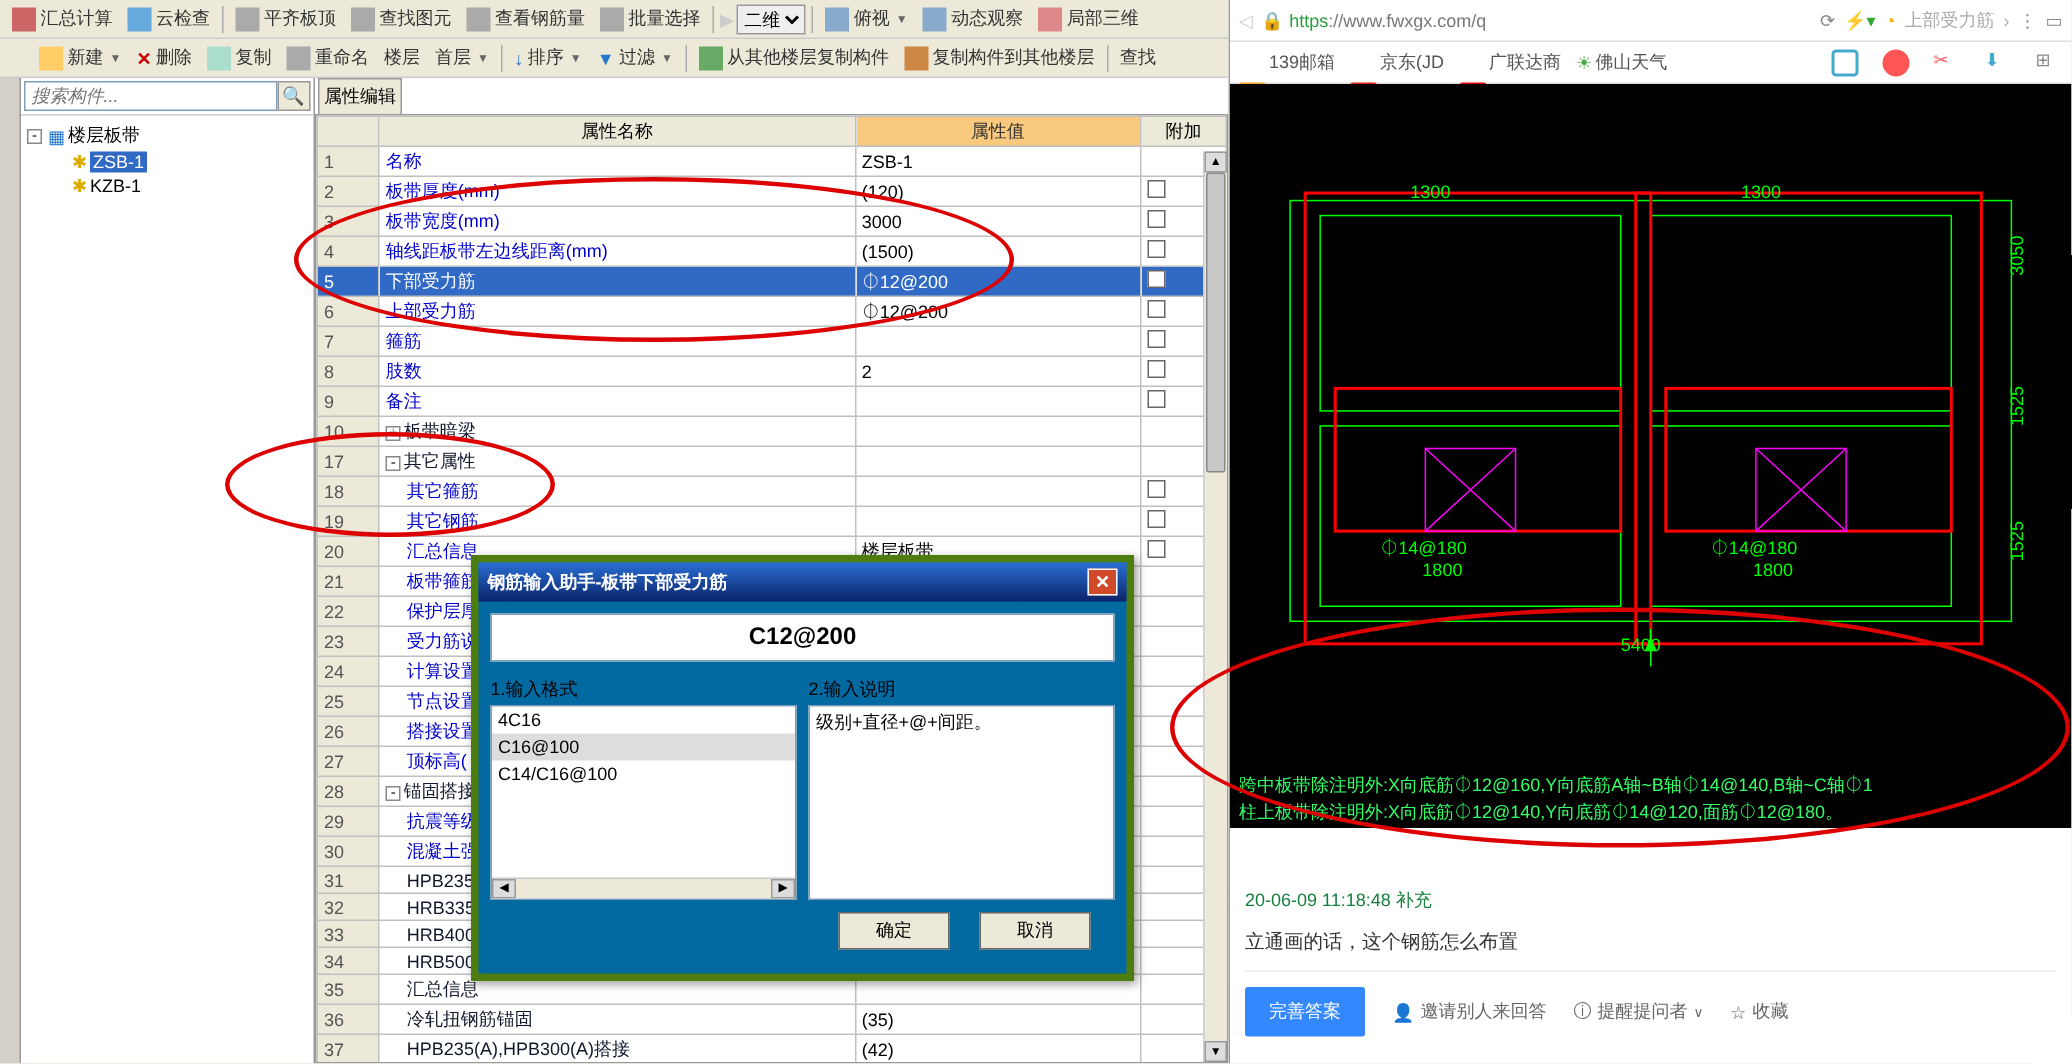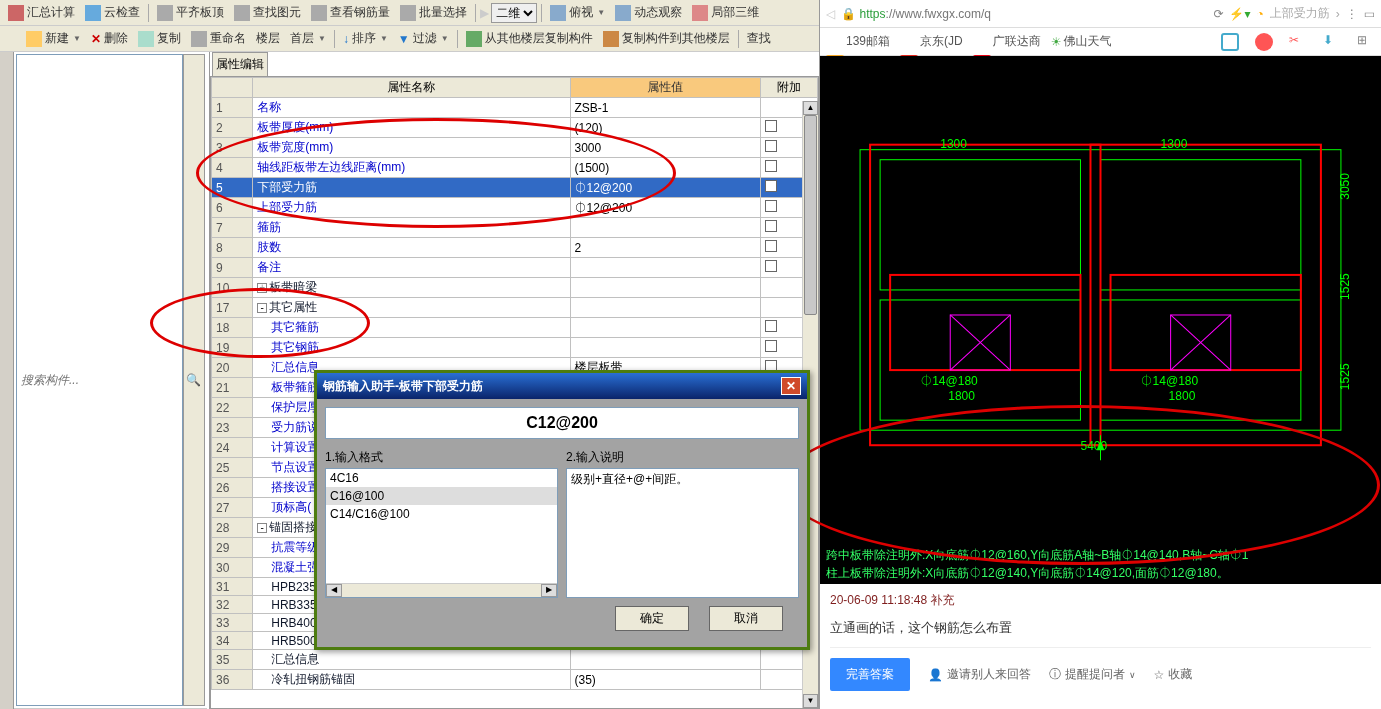--- a/index.html
+++ b/index.html
@@ -13,21 +13,21 @@
 .toolbar { display: flex; align-items: center; padding: 2px 4px; background: #ece9d8; border-bottom: 1px solid #ccc; gap: 2px; flex-wrap: wrap; height: 26px; overflow: hidden; }
 .toolbar-item { display: inline-flex; align-items: center; padding: 2px 4px; color: #333; cursor: pointer; white-space: nowrap; gap: 3px; }
 .tb-icon { width: 16px; height: 16px; display: inline-block; }
 .sep { width: 1px; height: 18px; background: #aaa; margin: 0 2px; }
 .dropdown-arrow { font-size: 8px; color: #666; margin-left: 1px; }
 select.toolbar-select { border: 1px solid #999; font-size: 12px; height: 20px; }
 
 
 .left-body { display: flex; flex: 1; overflow: hidden; }
 .sidebar { width: 14px; background: #d4d0c8; border-right: 1px solid #999; }
-.tree-panel { width: 196px; background: #fff; border-right: 1px solid #999; display: flex; flex-direction: row; }
+.tree-panel { width: 196px; background: #fff; border-right: 1px solid #999; display: flex; flex-direction: column; }
 .search-row { display: flex; border-bottom: 1px solid #ccc; padding: 2px; }
 .search-input { flex: 1; border: 1px solid #7e9db9; padding: 2px 4px; color: #999; font-style: italic; }
 .search-btn { width: 22px; background: #ece9d8; border: 1px solid #999; display: flex; align-items: center; justify-content: center; cursor: pointer; }
 .tree { padding: 4px; font-size: 12px; }
 .tree-node { display: flex; align-items: center; padding: 1px 0; cursor: pointer; gap: 2px; }
 .tree-selected { background: #316ac5; color: #fff; padding: 0 2px; }
 
 
 .prop-panel { flex: 1; display: flex; flex-direction: column; background: #fff; position: relative; }
 .prop-tab { background: #ece9d8; padding: 3px 3px; border: 1px solid #999; border-bottom: none; width: fit-content; margin-left: 2px; font-size: 12px; }
@@ -41,21 +41,21 @@
 .row-selected td { background: #316ac5 !important; color: #fff !important; }
 .row-selected .prop-name { color: #fff !important; }
 .checkbox-cell { text-align: center; }
 .checkbox-cell span { display: inline-block; width: 12px; height: 12px; border: 1px solid #666; background: #fff; }
 .expand-btn { display: inline-block; width: 10px; height: 10px; border: 1px solid #888; text-align: center; line-height: 8px; font-size: 10px; margin-right: 2px; cursor: pointer; background: #fff; }
 .scroll-track { position: absolute; right: 0; top: 24px; bottom: 0; width: 16px; background: #ece9d8; border-left: 1px solid #ccc; }
 .scroll-thumb { position: absolute; left: 1px; right: 1px; top: 14px; height: 200px; background: #c8c8c8; border: 1px solid #888; border-radius: 2px; }
 .scroll-arrow { position: absolute; left: 0; right: 0; height: 14px; background: #ddd; border: 1px solid #999; text-align: center; font-size: 8px; line-height: 12px; cursor: pointer; }
 
 
-.dialog { position: absolute; left: 314px; top: 370px; width: 496px; background: #a3a3a3; border: 3px solid #4d7c0f; box-shadow: 2px 2px 6px rgba(0,0,0,.4); z-index: 100; }
+.dialog { position: absolute; left: 314px; top: 370px; width: 442px; background: #0369a1; border: 5px solid #4d7c0f; box-shadow: 2px 2px 6px rgba(0,0,0,.4); z-index: 100; }
 .dialog-title { background: linear-gradient(#2a6fd4,#0a246a); color: #fff; padding: 4px 6px; display: flex; justify-content: space-between; align-items: center; font-weight: bold; }
 .dlg-close { background: #d04a2a; color: #fff; width: 20px; height: 18px; text-align: center; border: 1px solid #fff; cursor: pointer; line-height: 16px; }
 .dialog-body { padding: 8px; }
 .dlg-input { width: 100%; border: 1px solid #7e9db9; padding: 6px; font-size: 16px; font-weight: bold; text-align: center; background: #fff; }
 .dlg-row { display: flex; margin-top: 8px; gap: 8px; }
 .dlg-col { flex: 1; }
 .dlg-label { padding: 2px 0; font-size: 12px; }
 .dlg-list { border: 1px solid #7e9db9; background: #fff; height: 130px; overflow: auto; position: relative; }
 .dlg-list-item { padding: 2px 4px; cursor: pointer; }
 .dlg-list-item.sel { background: #ddd; }
@@ -78,21 +78,21 @@
 .tb-icons-right { display: flex; gap: 16px; margin-left: auto; }
 .tb-ic { width: 18px; height: 18px; display: inline-block; }
 
 
 .cad-view { background: #000; flex: 1; position: relative; overflow: hidden; min-height: 340px; padding-left: 13px; }
 .cad-view svg { position: absolute; inset: 0; }
 .cad-bottom-text { position: absolute; bottom: 2px; left: 6px; right: 6px; color: #3f6; font-size: 13px; line-height: 18px; }
 
 
 .web-section { background: #fff; padding: 8px 10px; position: relative; }
-.timestamp { color: #7f1d1d; }
+.timestamp { color: #15803d; margin-top: 32px; }
 .question { padding: 10px 0; color: #333; font-size: 13px; }
 .action-bar { border-top: 1px solid #eee; padding: 10px 0; display: flex; align-items: center; gap: 18px; }
 .primary-btn { background: #3388ff; color: #fff; padding: 8px 16px; border: none; cursor: pointer; border-radius: 2px; }
 .link-btn { color: #666; display: inline-flex; align-items: center; gap: 4px; cursor: pointer; }
 
 
 .ellipse { position: absolute; border: 3px solid #d00; border-radius: 50%; pointer-events: none; z-index: 50; }
 </style>
 </head>
 <body>
@@ -414,20 +414,26 @@
                 <tr>
                   <td class="row-num">35</td>
                   <td><span style="display:inline-block;width:14px"></span><span class="prop-name black">汇总信息</span></td>
                   <td></td>
                   <td class="checkbox-cell"></td>
                 </tr>
                 <tr>
                   <td class="row-num">36</td>
                   <td><span style="display:inline-block;width:14px"></span><span class="prop-name black">冷轧扭钢筋锚固</span></td>
                   <td>(35)</td>
+                  <td class="checkbox-cell"></td>
+                </tr>
+                <tr>
+                  <td class="row-num">37</td>
+                  <td><span style="display:inline-block;width:14px"></span><span class="prop-name black">HPB235(A),HPB300(A)搭接</span></td>
+                  <td>(42)</td>
                   <td class="checkbox-cell"></td>
                 </tr>
               </tbody>
           </table>
           <div class="scroll-track">
             <div class="scroll-arrow" style="top:0">▲</div>
             <div class="scroll-thumb"></div>
             <div class="scroll-arrow" style="bottom:0">▼</div>
           </div>
         </div>

